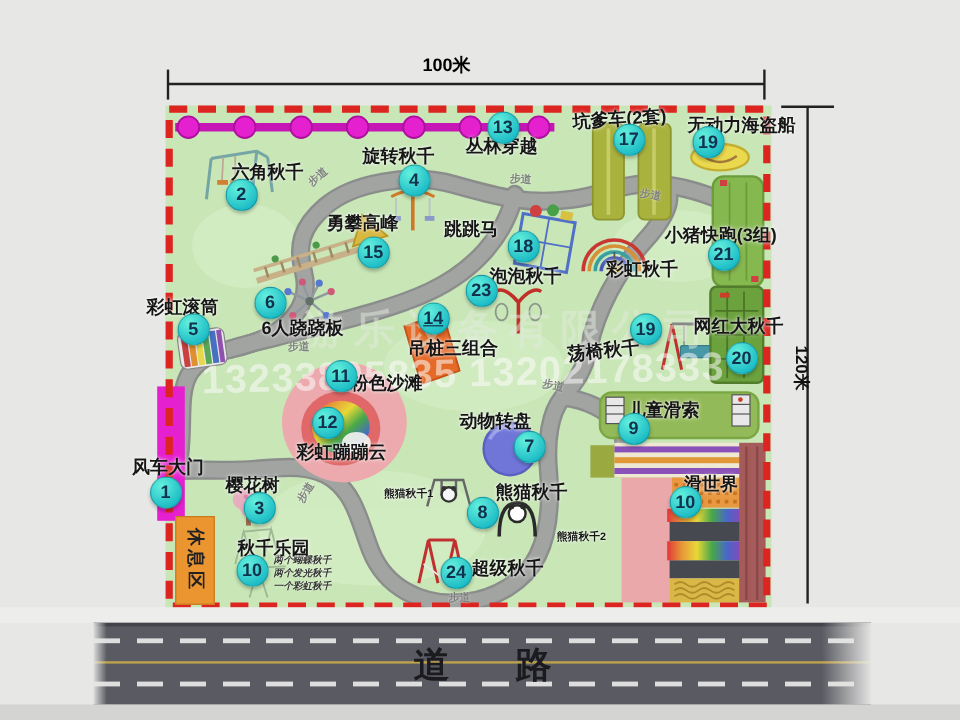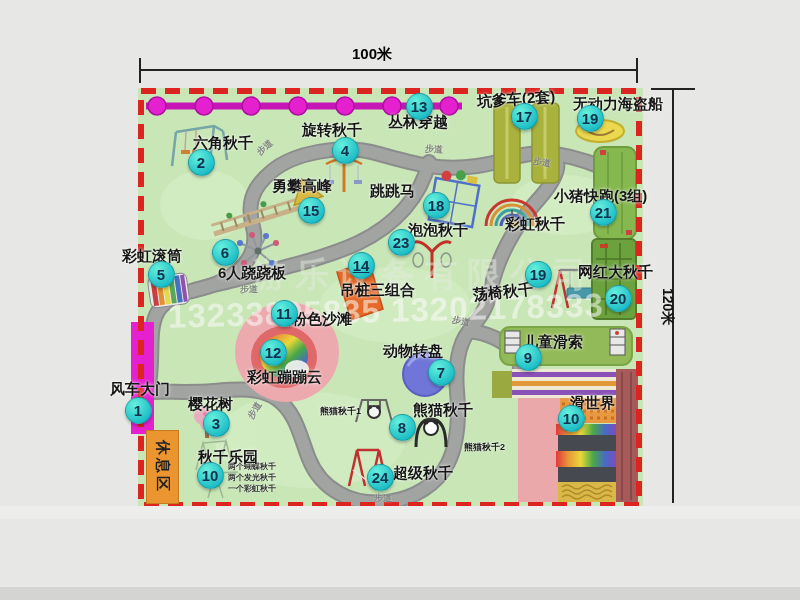--- a/index.html
+++ b/index.html
@@ -19,21 +19,21 @@
   .badge{position:absolute;width:27px;height:27px;border-radius:50%;z-index:7;
          background:radial-gradient(circle at 35% 28%,#64f0dd,#1cbcc6 75%);
          border:1px solid rgba(8,90,100,.35);box-shadow:0 2px 3px rgba(0,0,0,.25);
          display:flex;align-items:center;justify-content:center;
          font-size:15px;font-weight:700;color:#10324e;}
   .trail{position:absolute;font-size:9px;font-weight:700;color:#7d817c;z-index:5;
          text-shadow:0 0 2px rgba(255,255,255,.7);white-space:nowrap;}
   .rest-area{position:absolute;left:146px;top:430px;width:33px;height:74px;background:#ea9530;
          border:1px solid #c87a1e;z-index:5;display:flex;align-items:center;justify-content:center;}
   .rest-area span{writing-mode:vertical-rl;text-orientation:sideways;font-size:15px;font-weight:700;color:#222;letter-spacing:3px;}
-  .notes{position:absolute;left:228px;top:461px;z-index:6;}
+  .notes{position:absolute;left:228px;top:461px;z-index:6;font-style:italic;}
   .notes div{font-size:8px;font-weight:700;color:#333;line-height:11px;white-space:nowrap;
          text-shadow:0 0 2px rgba(255,255,255,.8);}
   .wm-company{position:absolute;left:252px;top:252px;font-size:34px;font-weight:700;letter-spacing:9px;
          color:rgba(225,235,220,.5);z-index:4;white-space:nowrap;}
   .wm-phone{position:absolute;left:168px;top:292px;font-size:33px;font-weight:700;letter-spacing:1px;
          color:rgba(252,252,250,.55);z-index:4;transform:rotate(-1.5deg);white-space:nowrap;}
   .gap-strip{position:absolute;left:0;top:506px;width:800px;height:13px;background:#ededeb;}
   .below-strip{position:absolute;left:0;top:587px;width:800px;height:13px;background:#d4d4d2;}
   .road{position:absolute;left:78px;top:519px;width:648px;height:68px;background:#5a5b62;
         border-top:3px solid #43444a;z-index:2;}
@@ -406,14 +406,22 @@
       <div class="trail" style="left: 533px; top: 156px; transform: rotate(10deg);">步道</div>
       <div class="trail" style="left: 240px; top: 283px;">步道</div>
       <div class="trail" style="left: 246px; top: 404px; transform: rotate(-58deg);">步道</div>
       <div class="trail" style="left: 452px; top: 315px; transform: rotate(12deg);">步道</div>
       <div class="trail" style="left: 374px; top: 492px;">步道</div>
     </div>
 
   <div class="gap-strip"></div>
   <div class="below-strip"></div>
 
+  <div class="road">
+    <div class="dash" style="top:10px"></div>
+    <div class="yellow"></div>
+    <div class="dash" style="top:46px"></div>
+    <div class="road-label">道路</div>
+    <div class="fade-l"></div>
+    <div class="fade-r"></div>
+  </div>
 
 </div>
 
 </body></html>

